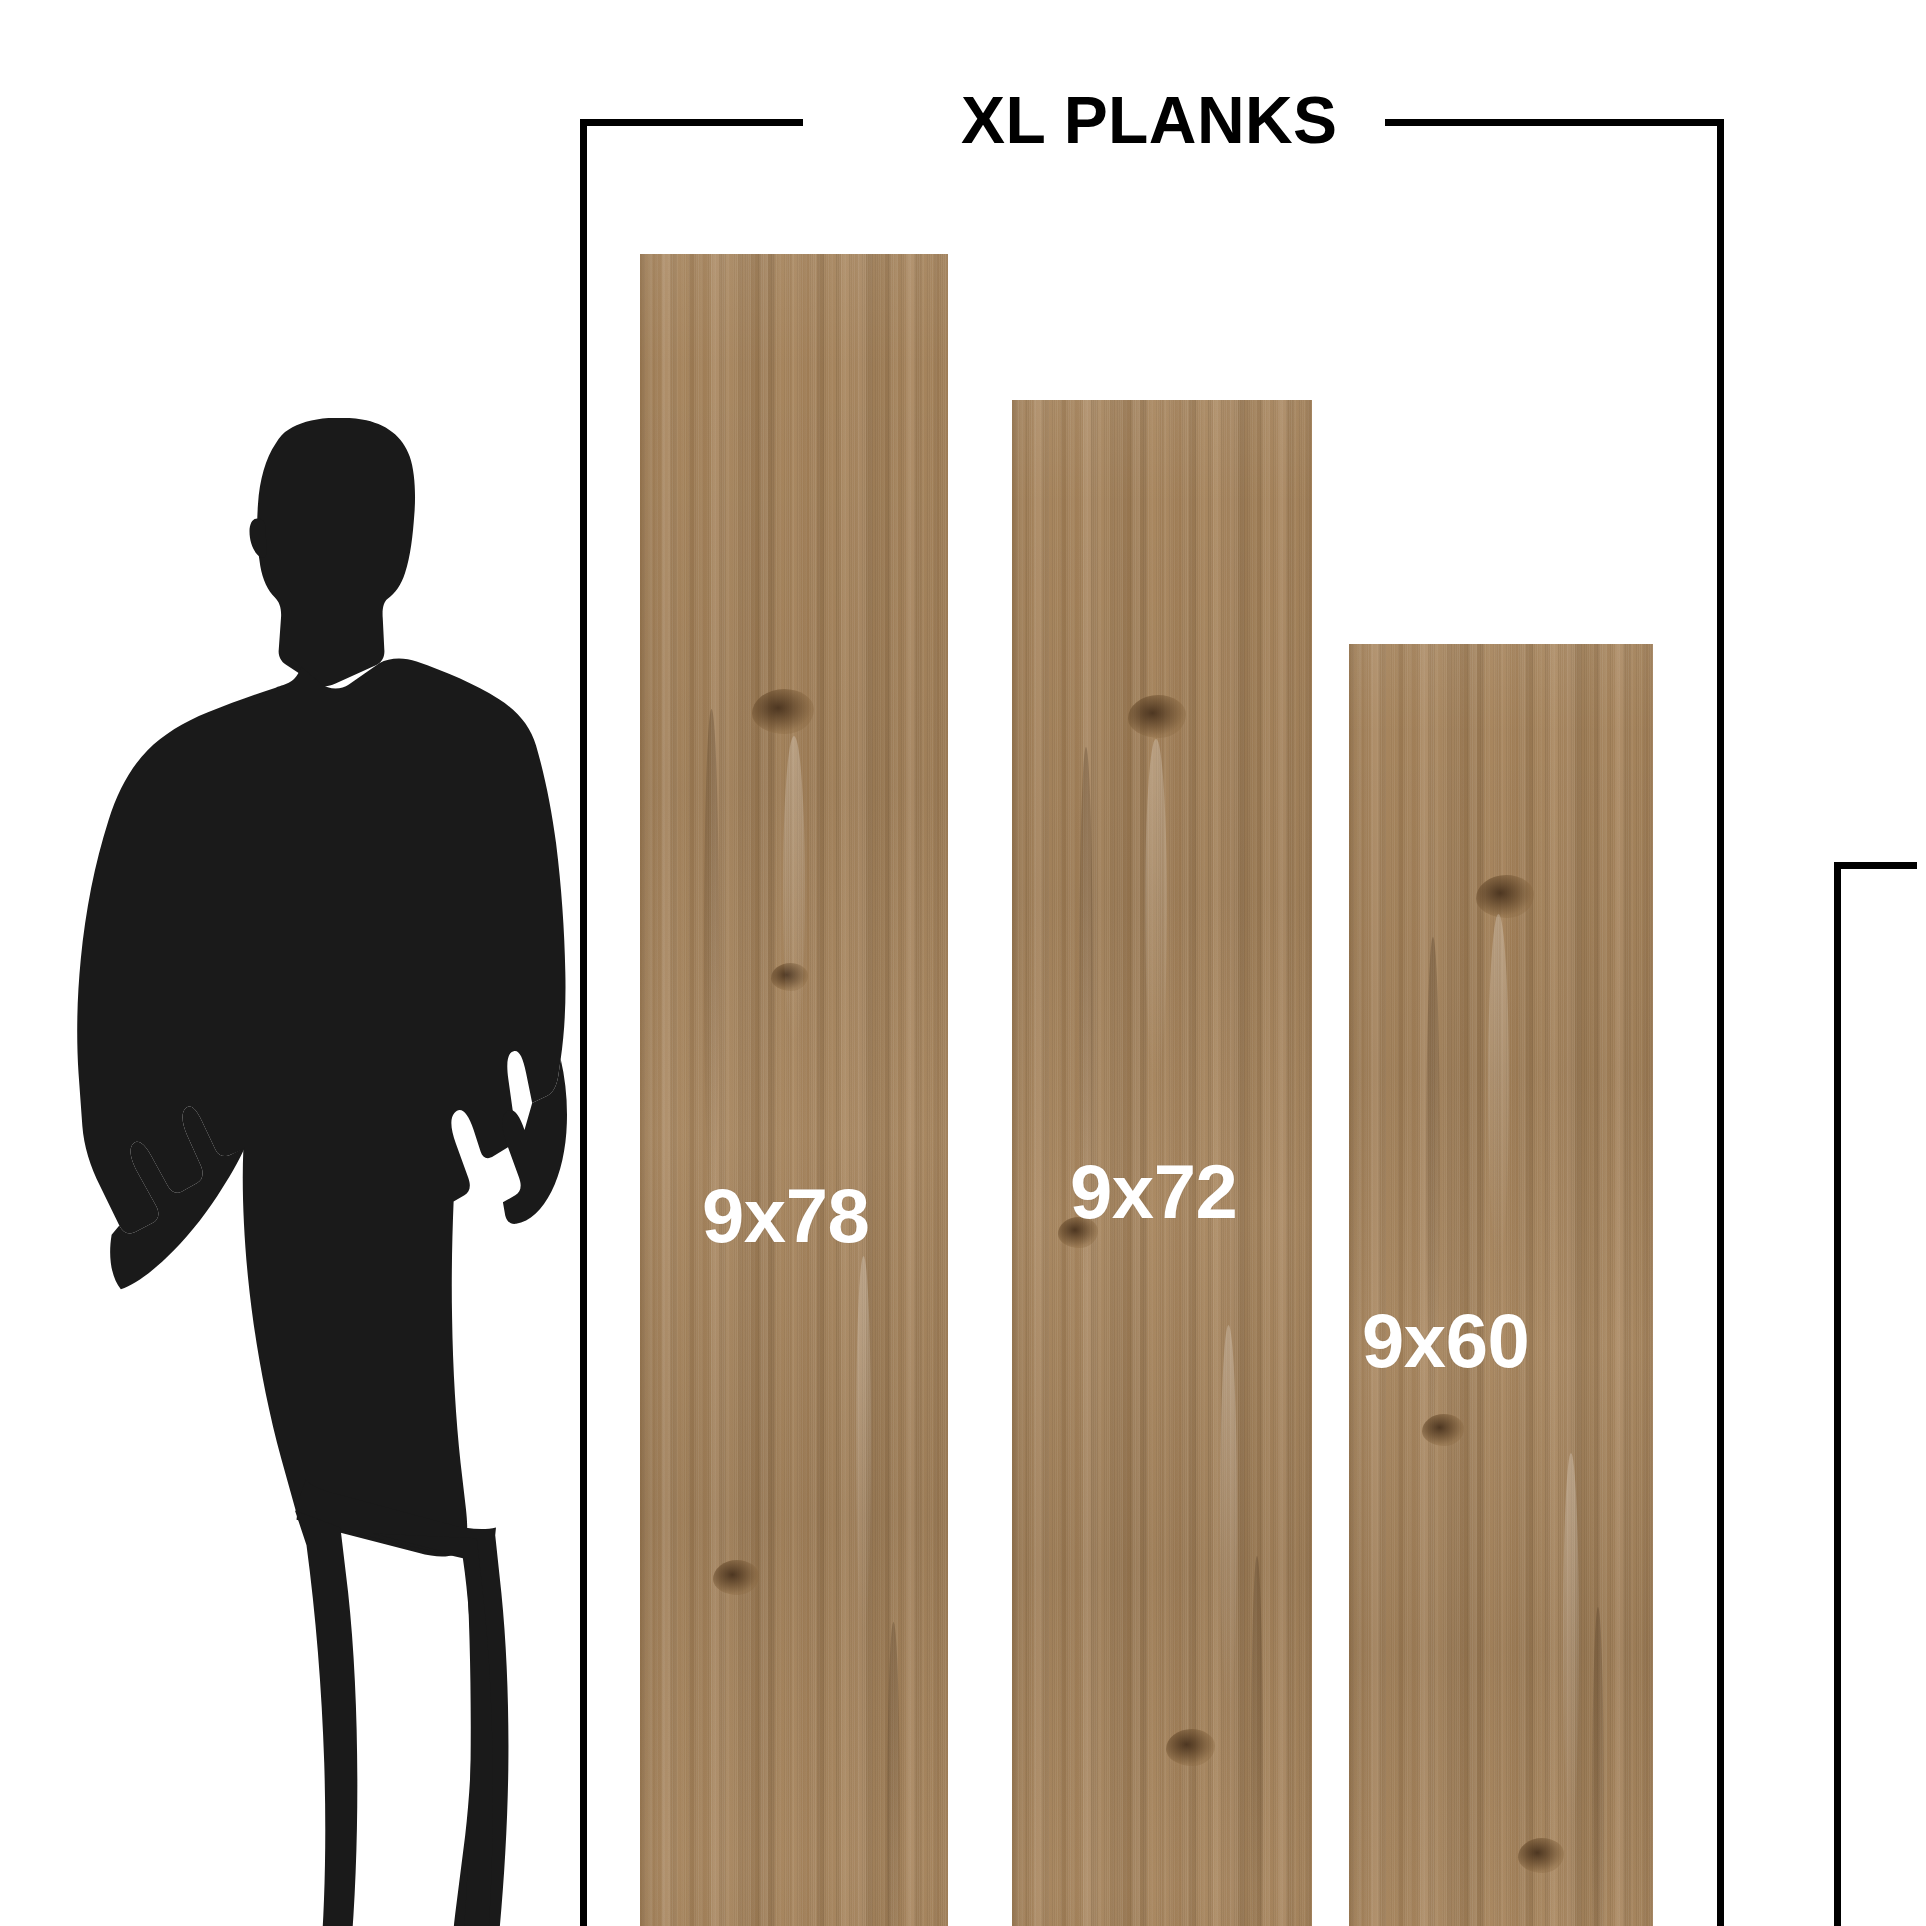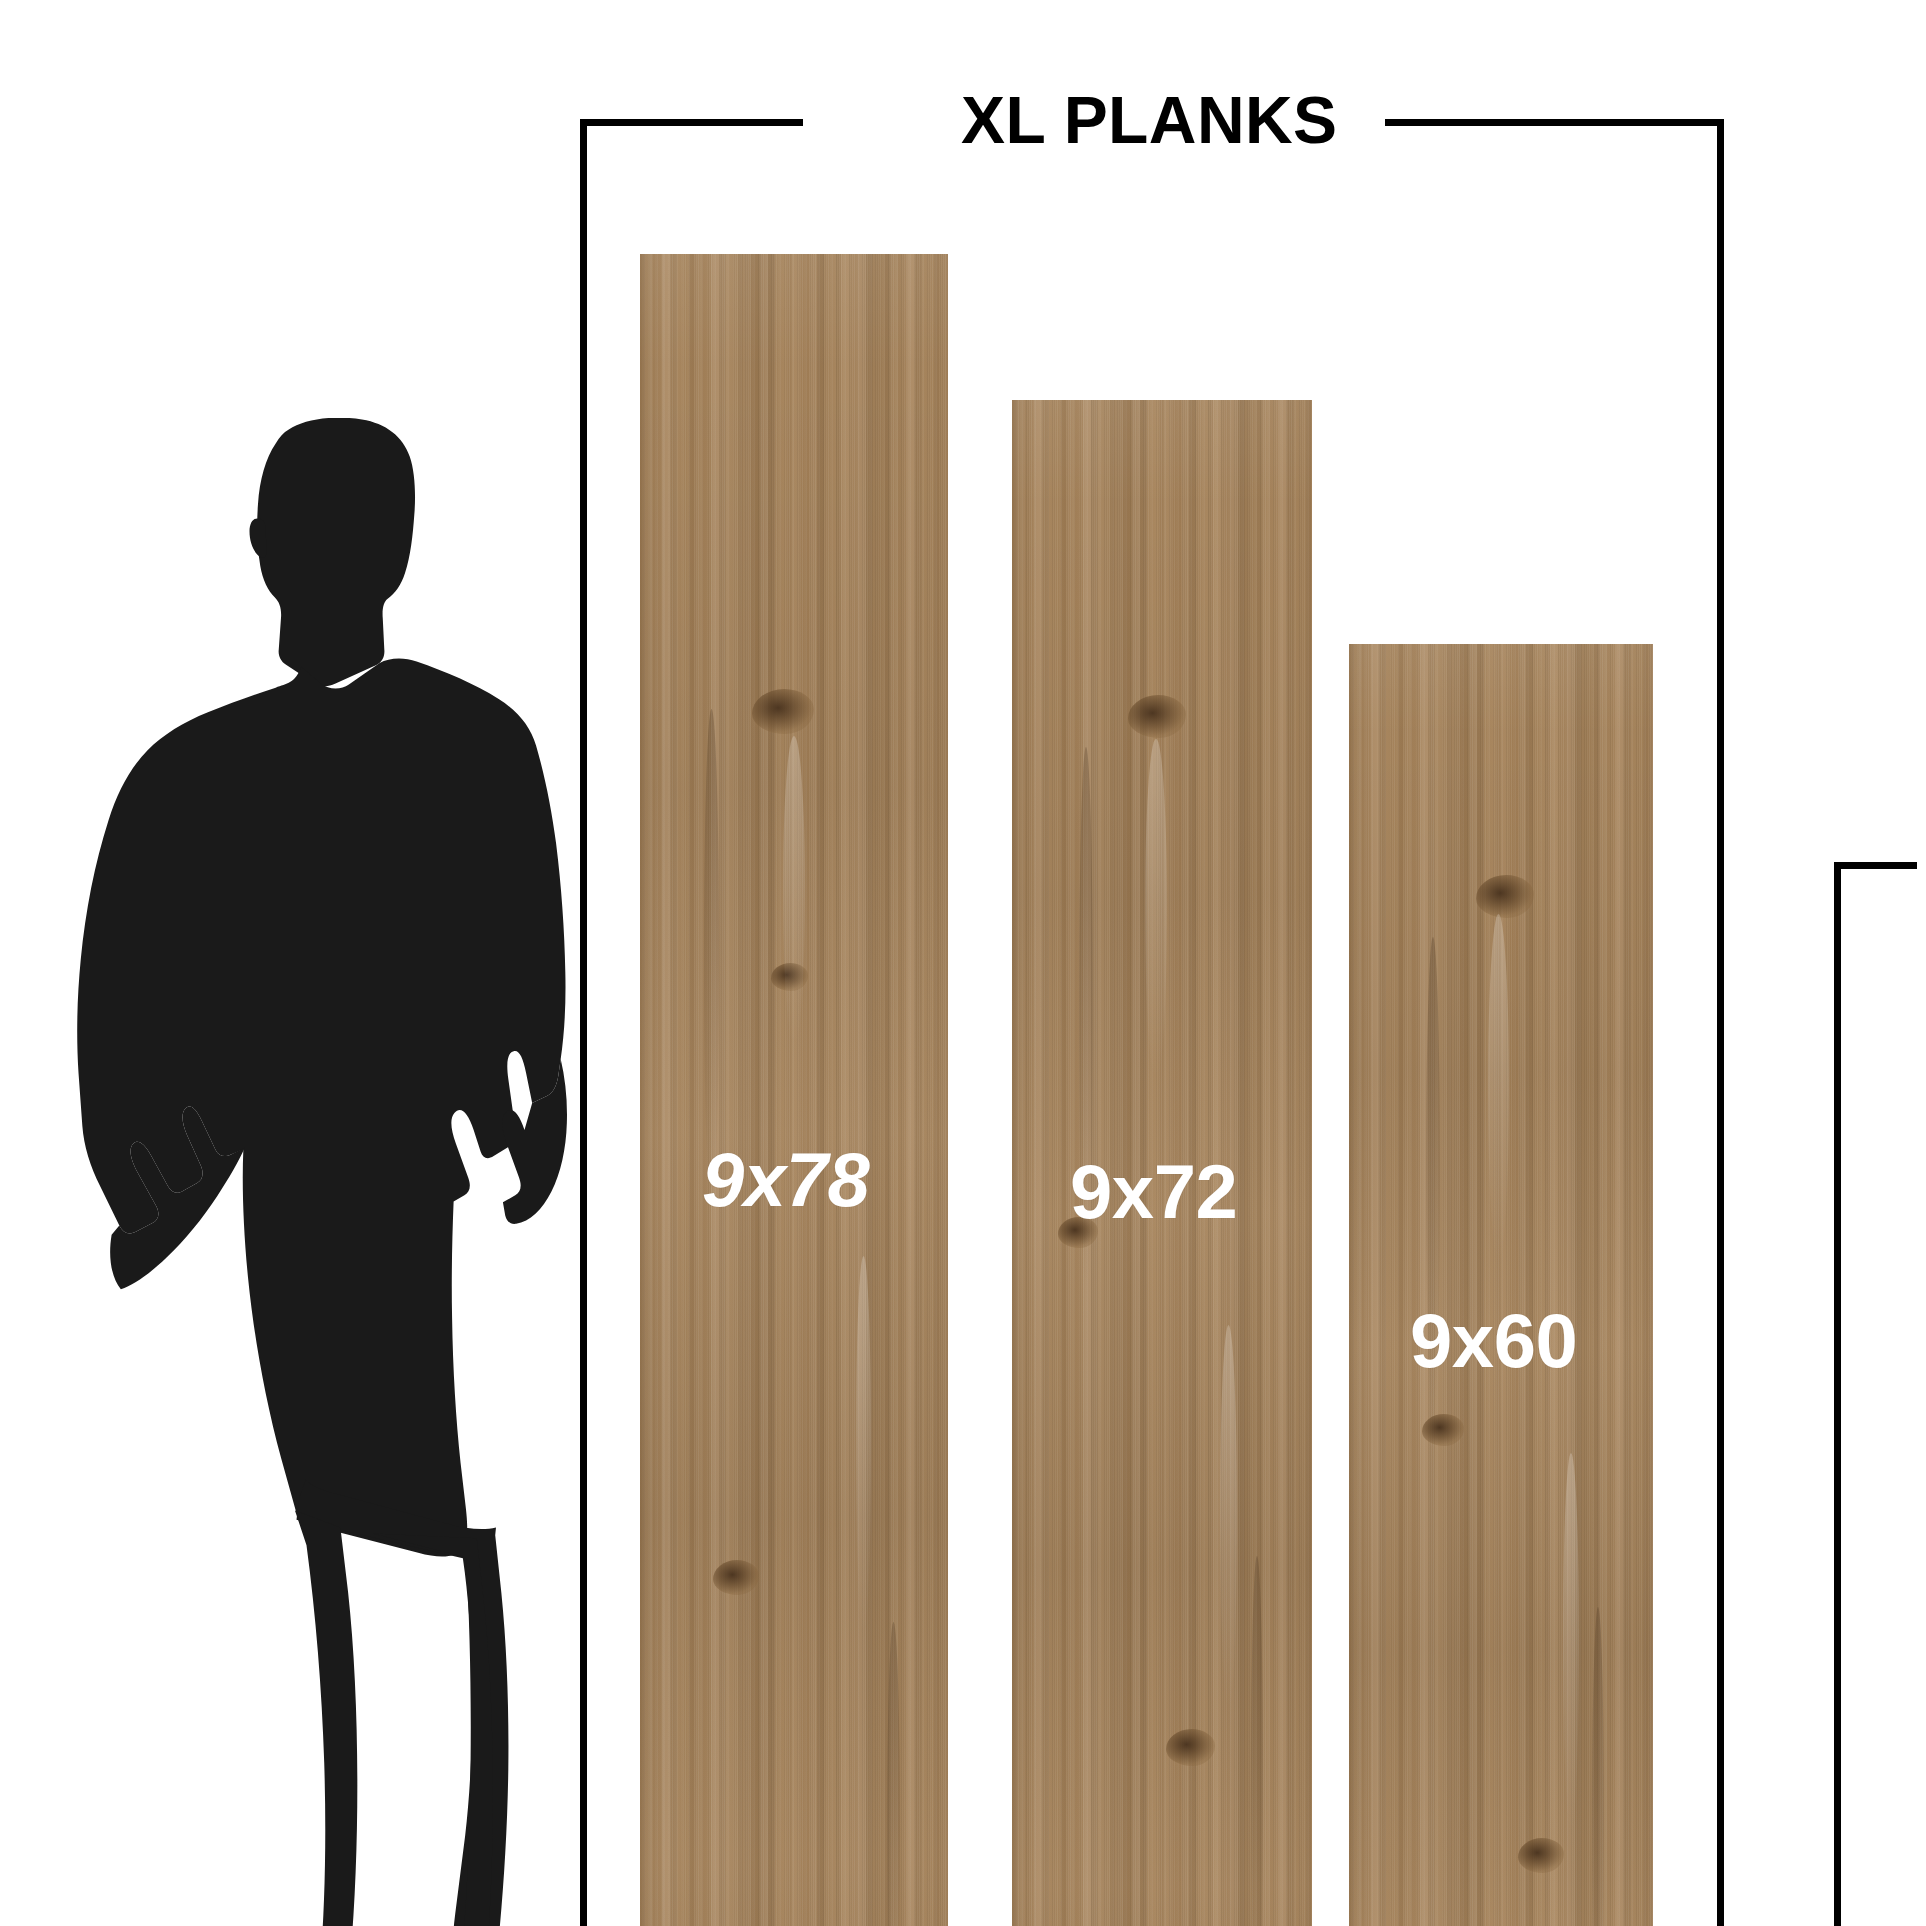--- a/index.html
+++ b/index.html
@@ -157,23 +157,23 @@
     z-index:30;
     white-space:nowrap;
     text-shadow:0 0 1.5px rgba(0,0,0,0.10);
   }
 
   
   #plank-1 { left:640px; top:254px;  width:308px;  height:1913px; }
   #plank-2 { left:1012px; top:400px; width:300px;  height:1767px; }
   #plank-3 { left:1349px; top:644px; width:304px;  height:1523px; }
 
-  #lbl-1 { left:702px; top:1136px;font-style:italic; }
+  #lbl-1 { left:702px; top:1172px; }
   #lbl-2 { left:1070px; top:1148px; }
-  #lbl-3 { left:1410px; top:1297px; }
+  #lbl-3 { left:1362px; top:1297px; }
 </style>
 </head>
 <body>
 
 <div id="stage">
 
   <div id="bracket-xl" class="bracket">
     <div class="side left"></div>
     <div class="side right"></div>
     <div class="top-seg l"></div>

